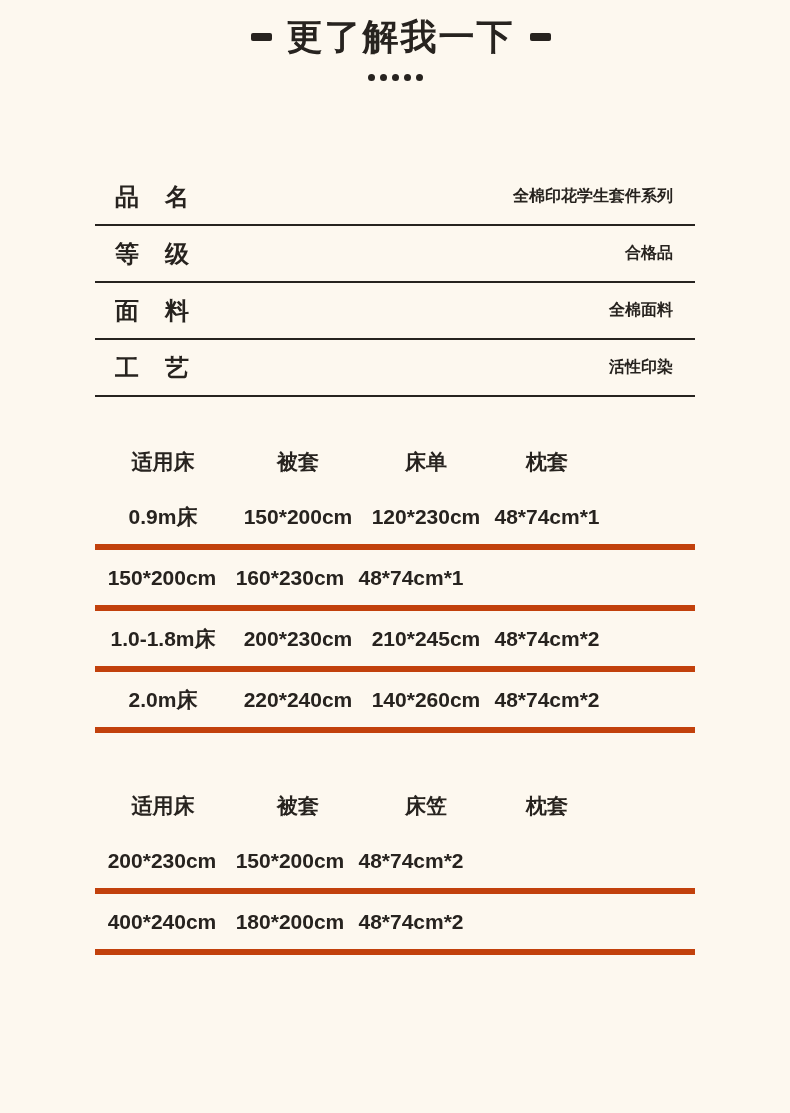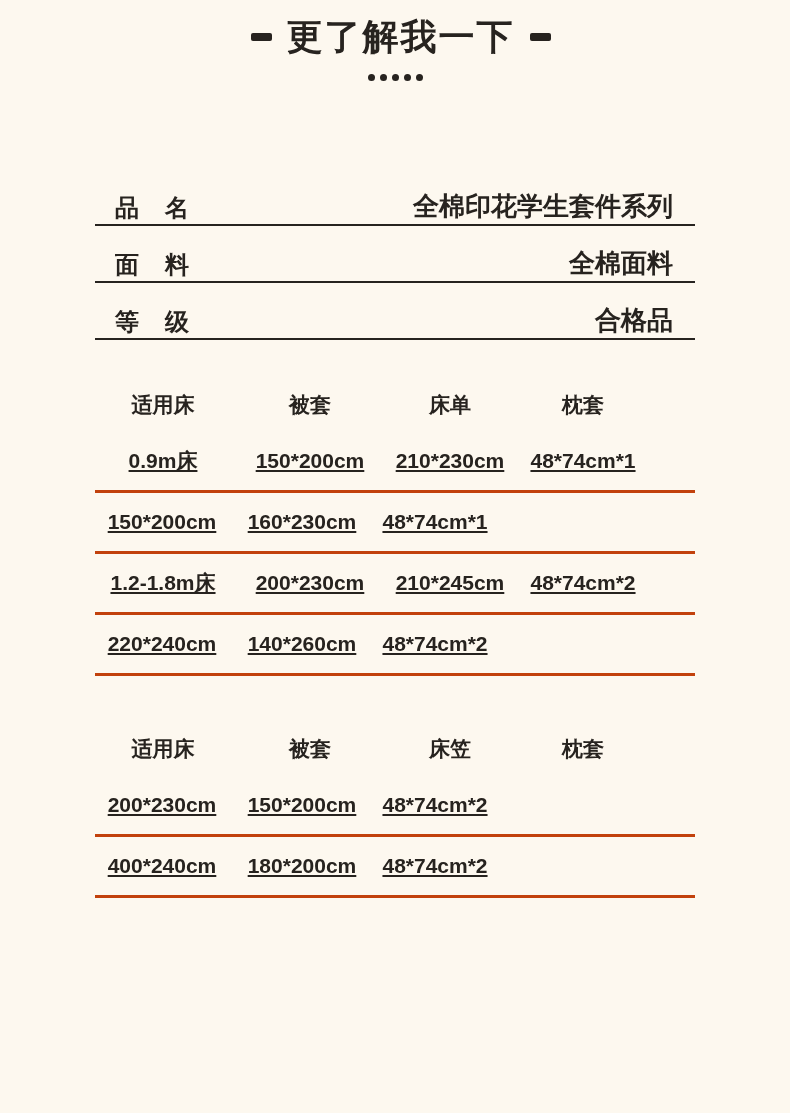--- a/index.html
+++ b/index.html
@@ -26,36 +26,36 @@
   .title-text{
     font-size:36px;letter-spacing:2px;font-weight:800;
     line-height:1;white-space:nowrap;
   }
   .dots{display:flex;justify-content:center;gap:5px;margin-top:16px;}
   .dot{width:7px;height:7px;border-radius:50%;background:#27231F;}
 
   
   .info{margin:88px 95px 0;}
   .info-row{
-    display:flex;justify-content:space-between;align-items:flex-end;
+    display:flex;justify-content:space-between;align-items:center;
     height:57px;
     border-bottom:2px solid #27231F;
     padding:0 22px 0 20px;
     box-sizing:border-box;
   }
   .info-label{font-size:24px;letter-spacing:1px;}
-  .info-value{font-size:26px;}
+  .info-value{font-size:16px;}
 
   
   .size-table{margin:0 95px;}
   .size-table.t0{margin-top:38px;}
   .size-table.t1{margin-top:46px;}
-  .trow{display:flex;align-items:center;box-sizing:border-box;gap:12px;}
+  .trow{display:flex;align-items:center;box-sizing:border-box;}
   .trow.thead{height:54px;}
-  .trow.tdata{height:61px;border-bottom:3px solid #c2410c;text-decoration:underline;}
+  .trow.tdata{height:61px;border-bottom:6px solid #c2410c;}
   .cell{text-align:center;font-size:21px;white-space:nowrap;}
   .cell.c0{width:136px;}
   .cell.c1{width:134px;}
   .cell.c2{width:122px;}
   .cell.c3{width:120px;}
 </style>
 </head>
 <body>
 
 <div class="page">
@@ -74,54 +74,59 @@
         <span class="dot"></span>
       </div>
   </div>
 
   <div class="info">
       <div class="info-row">
         <span class="info-label">品　名</span>
         <span class="info-value">全棉印花学生套件系列</span>
       </div>
       <div class="info-row">
+        <span class="info-label">等　级</span>
+        <span class="info-value">合格品</span>
+      </div>
+      <div class="info-row">
         <span class="info-label">面　料</span>
         <span class="info-value">全棉面料</span>
       </div>
       <div class="info-row">
-        <span class="info-label">等　级</span>
-        <span class="info-value">合格品</span>
+        <span class="info-label">工　艺</span>
+        <span class="info-value">活性印染</span>
       </div>
     </div>
 
   <div class="size-table t0">
       <div class="trow thead">
         <span class="cell c0">适用床</span>
         <span class="cell c1">被套</span>
         <span class="cell c2">床单</span>
         <span class="cell c3">枕套</span>
       </div>
       <div class="trow tdata">
         <span class="cell c0">0.9m床</span>
         <span class="cell c1">150*200cm</span>
-        <span class="cell c2">210*230cm</span>
+        <span class="cell c2">120*230cm</span>
         <span class="cell c3">48*74cm*1</span>
       </div>
       <div class="trow tdata">
         <span class="cell c1">150*200cm</span>
         <span class="cell c2">160*230cm</span>
         <span class="cell c3">48*74cm*1</span>
       </div>
       <div class="trow tdata">
-        <span class="cell c0">1.2-1.8m床</span>
+        <span class="cell c0">1.0-1.8m床</span>
         <span class="cell c1">200*230cm</span>
         <span class="cell c2">210*245cm</span>
         <span class="cell c3">48*74cm*2</span>
       </div>
       <div class="trow tdata">
+        <span class="cell c0">2.0m床</span>
         <span class="cell c1">220*240cm</span>
         <span class="cell c2">140*260cm</span>
         <span class="cell c3">48*74cm*2</span>
       </div>
     </div>
 
   <div class="size-table t1">
       <div class="trow thead">
         <span class="cell c0">适用床</span>
         <span class="cell c1">被套</span>

